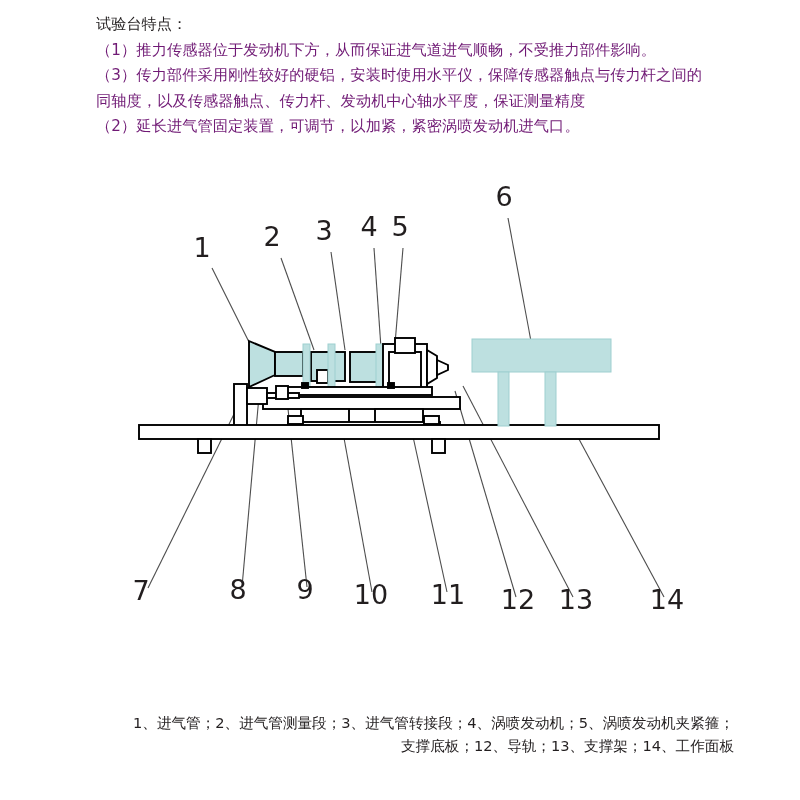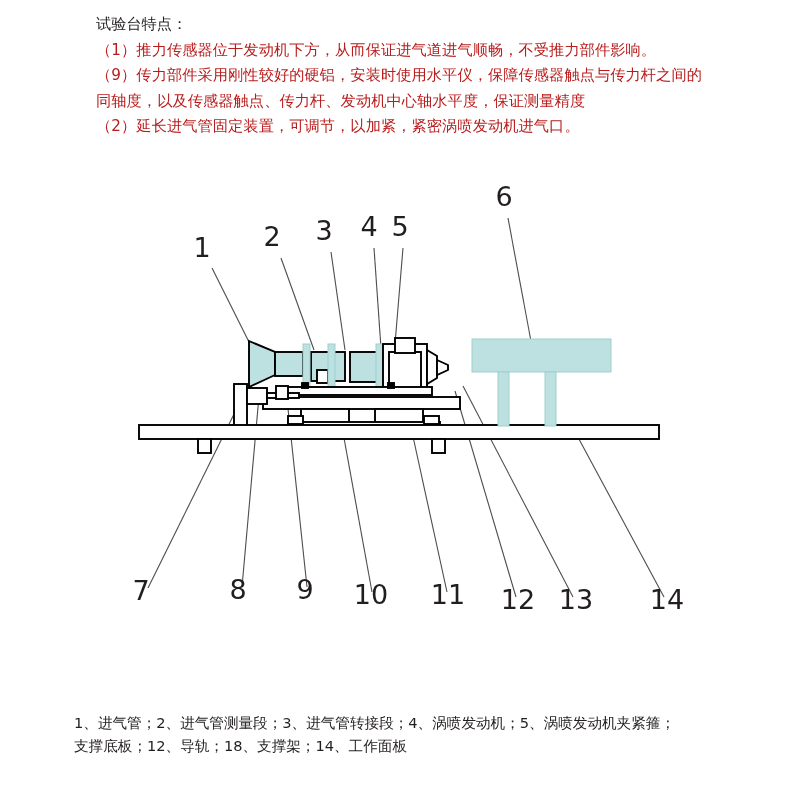--- a/index.html
+++ b/index.html
@@ -27,21 +27,21 @@
     position: absolute;
     left: 96px;
     top: 12px;
     width: 612px;
   }
   .desc-line {
     font-size: 15.2px;
     line-height: 25.5px;
     letter-spacing: 0.1px;
     white-space: pre-wrap;
-    color: #b91c1c;
+    color: #701a75;
   }
   .desc-title {
     font-size: 15.2px;
     line-height: 25.5px;
     color: #221e1f;
   }
 
   
   .diagram-wrap {
     position: absolute;
@@ -59,31 +59,32 @@
     position: absolute;
     left: 74px;
     top: 712px;
     width: 660px;
   }
   .legend-line {
     font-size: 14.6px;
     line-height: 22.5px;
     white-space: pre-wrap;
     color: #221e1f;
+    text-align: right;
   }
 </style>
 </head>
 <body>
 
 <div id="page">
 
   <div class="desc-block">
     <div class="desc-title">试验台特点：</div>
     <div class="desc-line">（1）推力传感器位于发动机下方，从而保证进气道进气顺畅，不受推力部件影响。</div>
-    <div class="desc-line">（9）传力部件采用刚性较好的硬铝，安装时使用水平仪，保障传感器触点与传力杆之间的同轴度，以及传感器触点、传力杆、发动机中心轴水平度，保证测量精度</div>
+    <div class="desc-line">（3）传力部件采用刚性较好的硬铝，安装时使用水平仪，保障传感器触点与传力杆之间的同轴度，以及传感器触点、传力杆、发动机中心轴水平度，保证测量精度</div>
     <div class="desc-line">（2）延长进气管固定装置，可调节，以加紧，紧密涡喷发动机进气口。</div>
   </div>
 
   <div class="diagram-wrap">
     <svg class="diagram-svg" width="800" height="470" viewBox="0 170 800 470" xmlns="http://www.w3.org/2000/svg">
 
       <g id="leaders">
           <line x1="212" y1="268" x2="253" y2="350" stroke="#4d4d4d" stroke-width="1.1"></line>
           <line x1="281" y1="258" x2="314" y2="350" stroke="#4d4d4d" stroke-width="1.1"></line>
           <line x1="331" y1="252" x2="345" y2="350" stroke="#4d4d4d" stroke-width="1.1"></line>
@@ -169,16 +170,16 @@
 
         <rect x="472" y="339" width="139" height="33" fill="#bde0e0" stroke="#9ecfd0" stroke-width="1"></rect>
         <rect x="498" y="372" width="11" height="54" fill="#bde0e0" stroke="#9ecfd0" stroke-width="1"></rect>
         <rect x="545" y="372" width="11" height="54" fill="#bde0e0" stroke="#9ecfd0" stroke-width="1"></rect>
       </g>
     </svg>
   </div>
 
   <div class="legend-block">
     <div class="legend-line">1、进气管；2、进气管测量段；3、进气管转接段；4、涡喷发动机；5、涡喷发动机夹紧箍；</div>
-    <div class="legend-line">支撑底板；12、导轨；18、支撑架；14、工作面板</div>
+    <div class="legend-line">支撑底板；12、导轨；13、支撑架；14、工作面板</div>
   </div>
 
 </div>
 
 </body></html>

